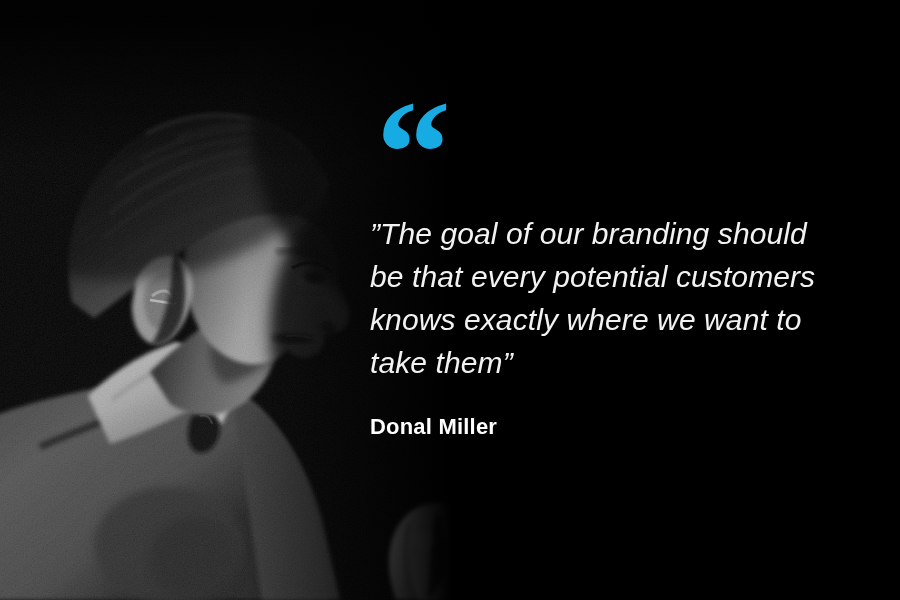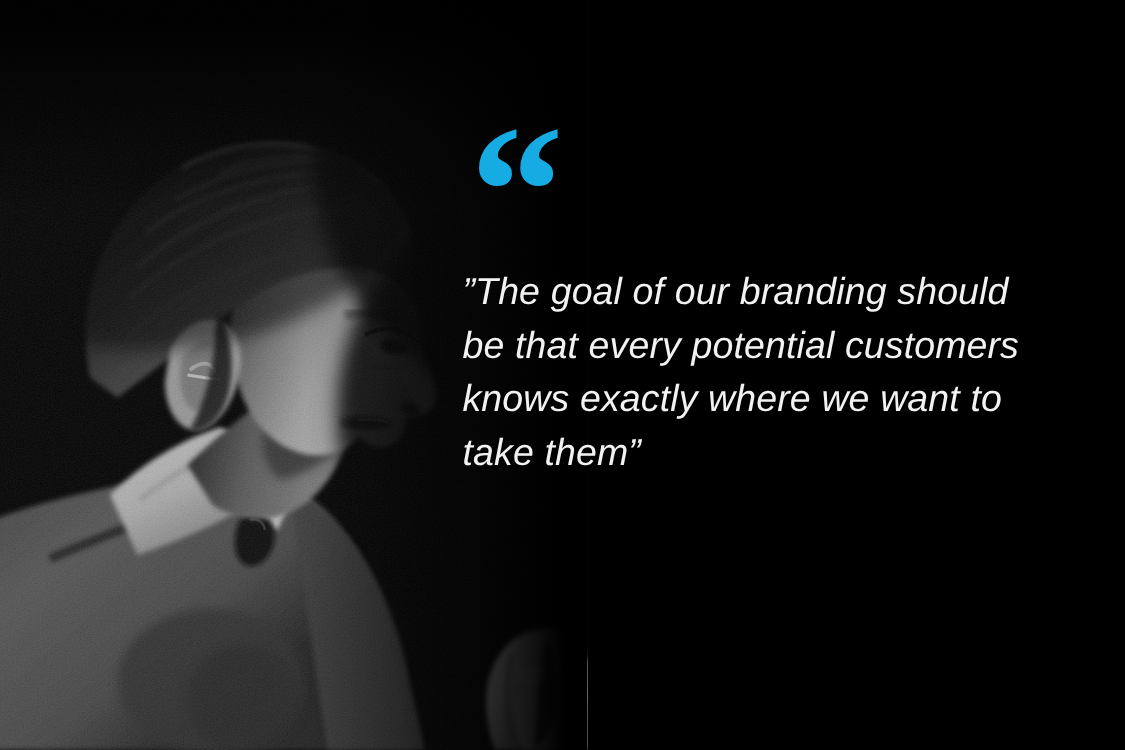--- a/index.html
+++ b/index.html
@@ -313,15 +313,16 @@
   </div>
 
   <div class="quote-block">
     <span class="quote-mark">“</span>
 
     <p class="quote-text">”The goal of our branding should
 be that every potential customers
 knows exactly where we want to
 take them”</p>
 
+    <p class="quote-author">Donal Miller</p>
   </div>
 
 </div>
 
 </body></html>

